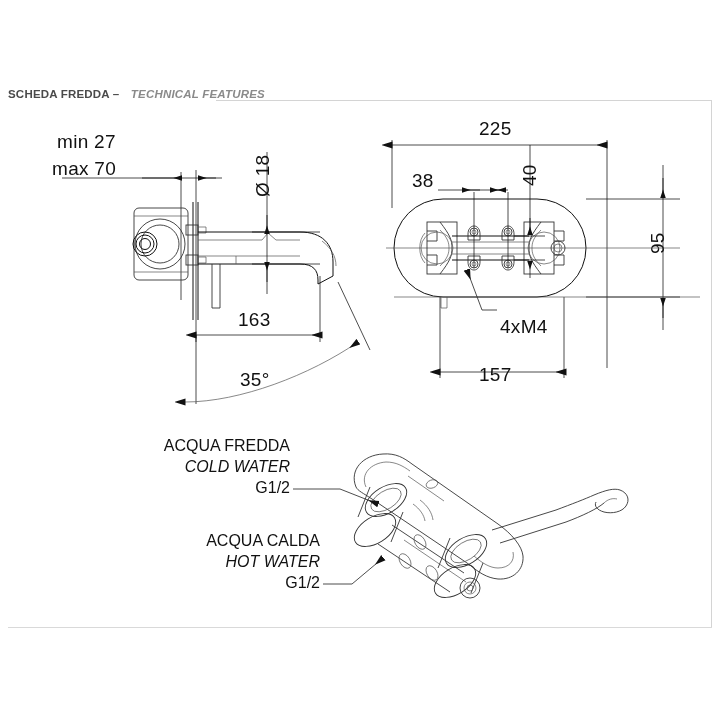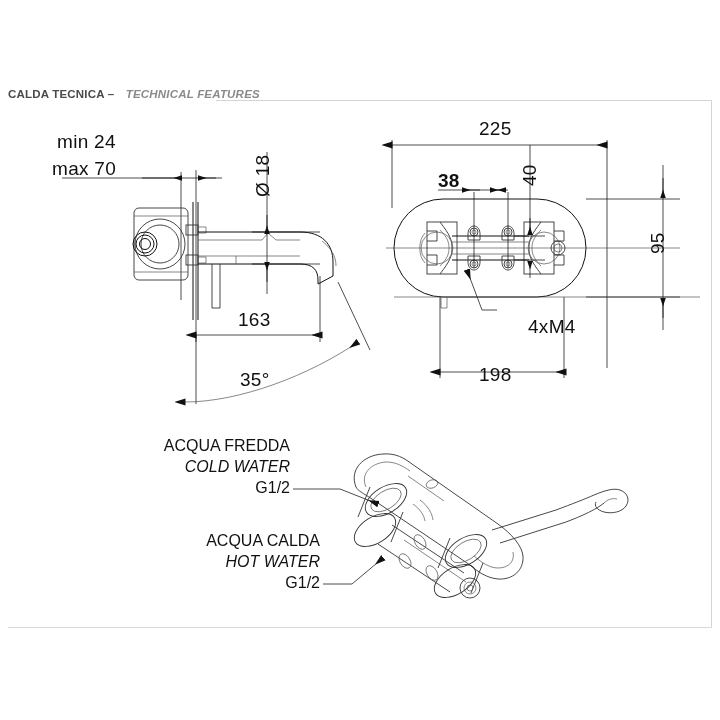--- a/index.html
+++ b/index.html
@@ -28,40 +28,40 @@
   .thin{stroke:#555;stroke-width:.7;fill:none;}
   .ext{stroke:#111;stroke-width:.75;fill:none;}
   .ar{fill:#111;}
 </style>
 </head>
 <body>
 
 <div id="sheet">
 
   <div class="hdr">
-    <span>CALDA TECNICA</span>
+    <span>SCHEDA FREDDA</span>
     <span>–</span>
     <span class="it">TECHNICAL FEATURES</span>
   </div>
   <div class="frame-top"></div>
   <div class="frame-right"></div>
   <div class="frame-bottom"></div>
 
-  <div class="dim" style="left:57px;top:131px;">min 24</div>
+  <div class="dim" style="left:57px;top:131px;">min 27</div>
   <div class="dim" style="left:52px;top:158px;">max 70</div>
   <div class="dim rot90" style="left:252px;top:197px;">Ø 18</div>
   <div class="dim" style="left:228px;top:309px;margin-left:10px;">163</div>
   <div class="dim" style="left:240px;top:369px;">35°</div>
 
   <div class="dim" style="left:479px;top:118px;">225</div>
-  <div class="dim" style="left:438px;top:170px;font-weight:bold;">38</div>
+  <div class="dim" style="left:412px;top:170px;">38</div>
   <div class="dim rot90" style="left:519px;top:186px;">40</div>
   <div class="dim rot90" style="left:647px;top:254px;">95</div>
-  <div class="dim" style="left:500px;top:316px;margin-left:28px;">4xM4</div>
-  <div class="dim" style="left:479px;top:364px;">198</div>
+  <div class="dim" style="left:500px;top:316px;">4xM4</div>
+  <div class="dim" style="left:479px;top:364px;">157</div>
 
   <div class="lbl" style="left:100px;top:437px;width:190px;">ACQUA FREDDA</div>
   <div class="lbl ital" style="left:100px;top:458px;width:190px;">COLD WATER</div>
   <div class="lbl" style="left:100px;top:479px;width:190px;">G1/2</div>
 
   <div class="lbl" style="left:130px;top:532px;width:190px;">ACQUA CALDA</div>
   <div class="lbl ital" style="left:130px;top:553px;width:190px;">HOT WATER</div>
   <div class="lbl" style="left:130px;top:574px;width:190px;">G1/2</div>
 
   <svg viewBox="0 0 720 720">

